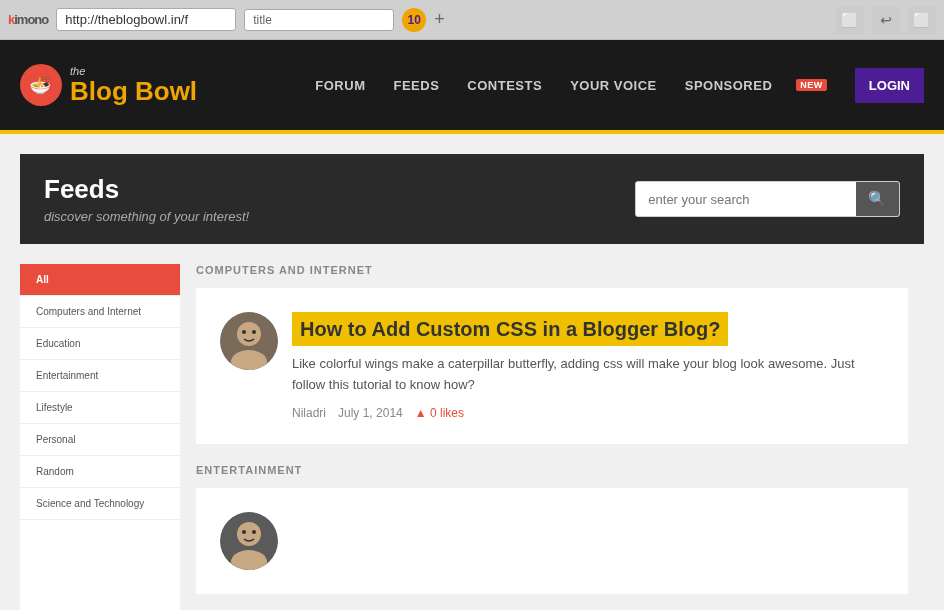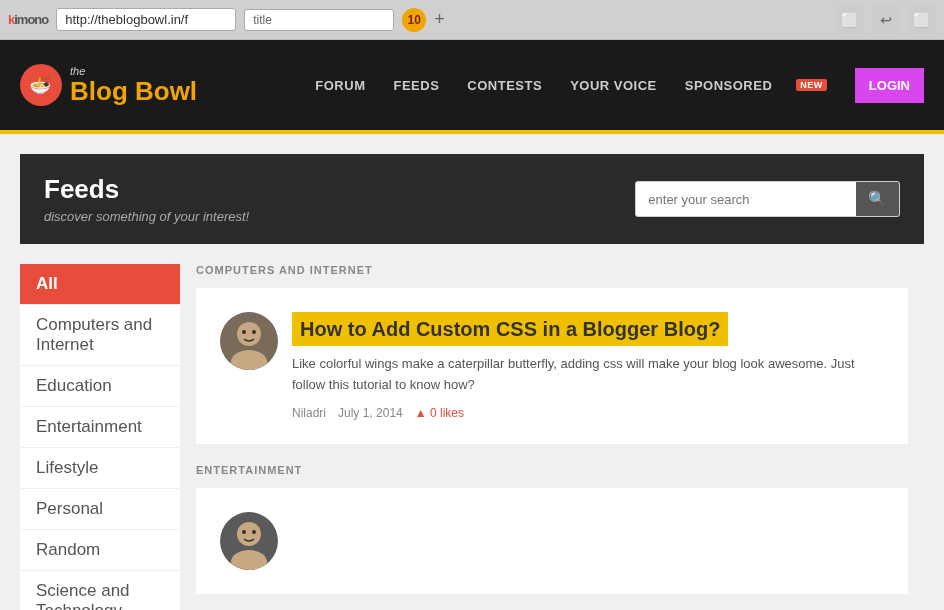--- a/index.html
+++ b/index.html
@@ -35,21 +35,21 @@
       background: white;
       border: 1px solid #aaa;
       border-radius: 3px;
       padding: 3px 8px;
       font-size: 12px;
       color: #666;
       width: 150px;
     }
     .badge-count {
       background: #f0a500;
-      color: #7f1d1d;
+      color: #4c1d95;
       border-radius: 50%;
       width: 24px;
       height: 24px;
       display: flex;
       align-items: center;
       justify-content: center;
       font-size: 12px;
       font-weight: bold;
     }
     .plus-btn {
@@ -137,21 +137,21 @@
     .new-badge {
       background: #e74c3c;
       color: white;
       font-size: 9px;
       padding: 1px 4px;
       border-radius: 2px;
       font-weight: bold;
       margin-left: 20px;
     }
     .nav-login {
-      background: #d946ef;
+      background: #4c1d95;
       color: white;
       padding: 10px 14px;
       font-size: 13px;
       font-weight: bold;
       cursor: pointer;
     }
 
     
     .accent-bar {
       height: 4px;
@@ -213,21 +213,21 @@
       display: flex;
       gap: 0;
     }
     .sidebar {
       width: 160px;
       flex-shrink: 0;
       background: white;
     }
     .sidebar-item {
       padding: 10px 16px;
-      font-size: 17px;
+      font-size: 10px;
       color: #555;
       cursor: pointer;
       border-bottom: 1px solid #eee;
     }
     .sidebar-item.active {
       background: #e74c3c;
       color: white;
       font-weight: bold;
     }
 

